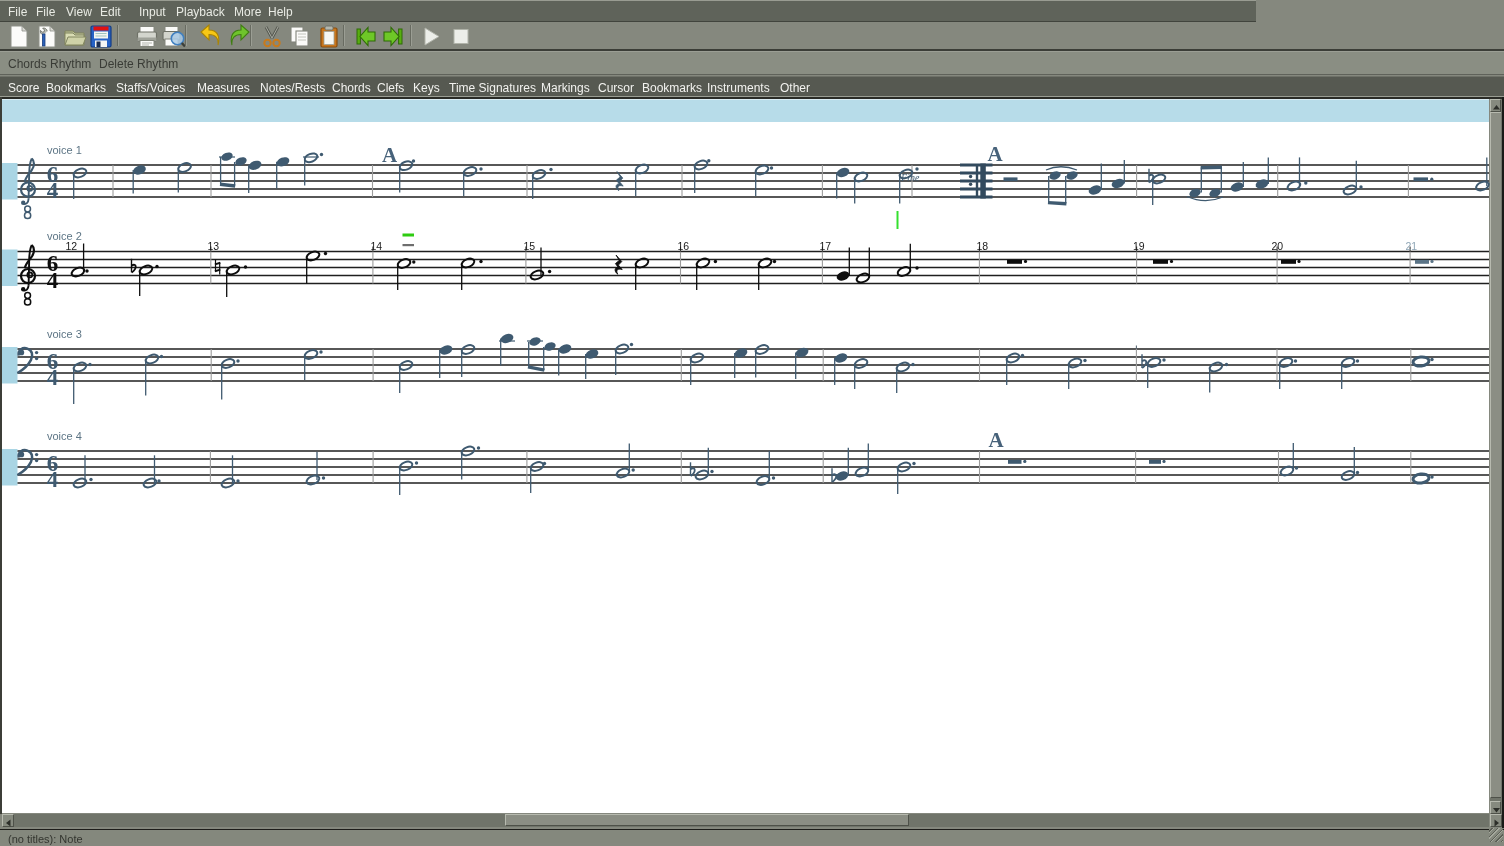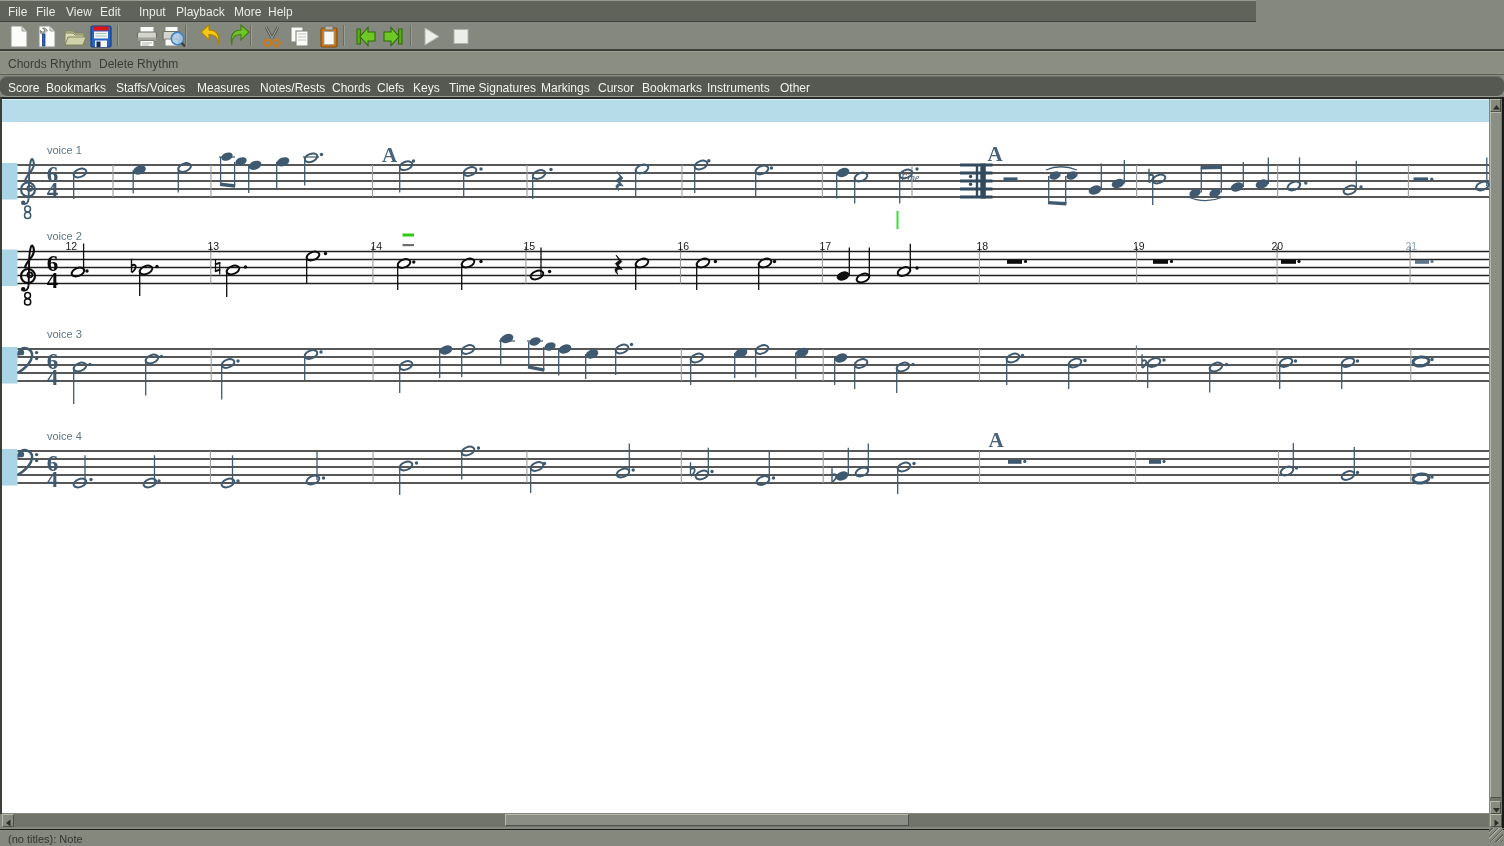--- a/index.html
+++ b/index.html
@@ -10,21 +10,21 @@
     border-top:1px solid #999c92;border-bottom:1px solid #41443d;box-sizing:border-box;}
   #menubar span{position:absolute;top:4px;font-size:12px;color:#e9ebe4;}
   #toolbar{left:0;top:22px;width:1504px;height:29px;background:#85887e;
     border-bottom:2px solid #3b3d37;box-sizing:border-box;}
   .sep{position:absolute;top:3px;width:1px;height:21px;background:#686b61;border-right:1px solid #9b9e94;}
   .ic{position:absolute;top:2px;}
   #createbar{left:0;top:51px;width:1504px;height:24px;background:#8a8e83;
     border-top:1px solid #9b9e94;border-bottom:1px solid #5f625a;box-sizing:border-box;}
   #createbar span{position:absolute;top:5px;font-size:12px;color:#3a3c36;}
   #tabbar{left:0;top:76px;width:1504px;height:21px;background:#565951;
-    border-top:1px solid #6e7168;border-bottom:1px solid #9a9d93;box-sizing:border-box;border-radius:7px;}
+    border-top:1px solid #6e7168;border-bottom:1px solid #9a9d93;box-sizing:border-box;}
   #tabbar span{position:absolute;top:4px;font-size:12px;color:#f2f2ef;}
   #hscroll{left:2px;top:813.5px;width:1487px;height:13.5px;background:#70746a;}
   #hthumb{position:absolute;left:503px;top:0;width:404px;height:12.5px;background:#8b8e84;
     border-top:1px solid #b7baaf;border-left:1px solid #b7baaf;border-bottom:1px solid #4e5149;border-right:1px solid #4e5149;box-sizing:border-box;}
   .sbtn{position:absolute;background:#868a7f;border-top:1px solid #b7baaf;border-left:1px solid #b7baaf;
     border-bottom:1px solid #4e5149;border-right:1px solid #4e5149;box-sizing:border-box;}
   #vscroll{left:1489.5px;top:99px;width:12px;height:715px;background:#70746a;}
   #vthumb{position:absolute;left:0;top:13px;width:11.5px;height:686px;background:#8b8e84;
     border-top:1px solid #b7baaf;border-left:1px solid #b7baaf;border-bottom:1px solid #4e5149;box-sizing:border-box;}
   #statusbar{left:0;top:828.5px;width:1504px;height:14px;background:#84887d;

